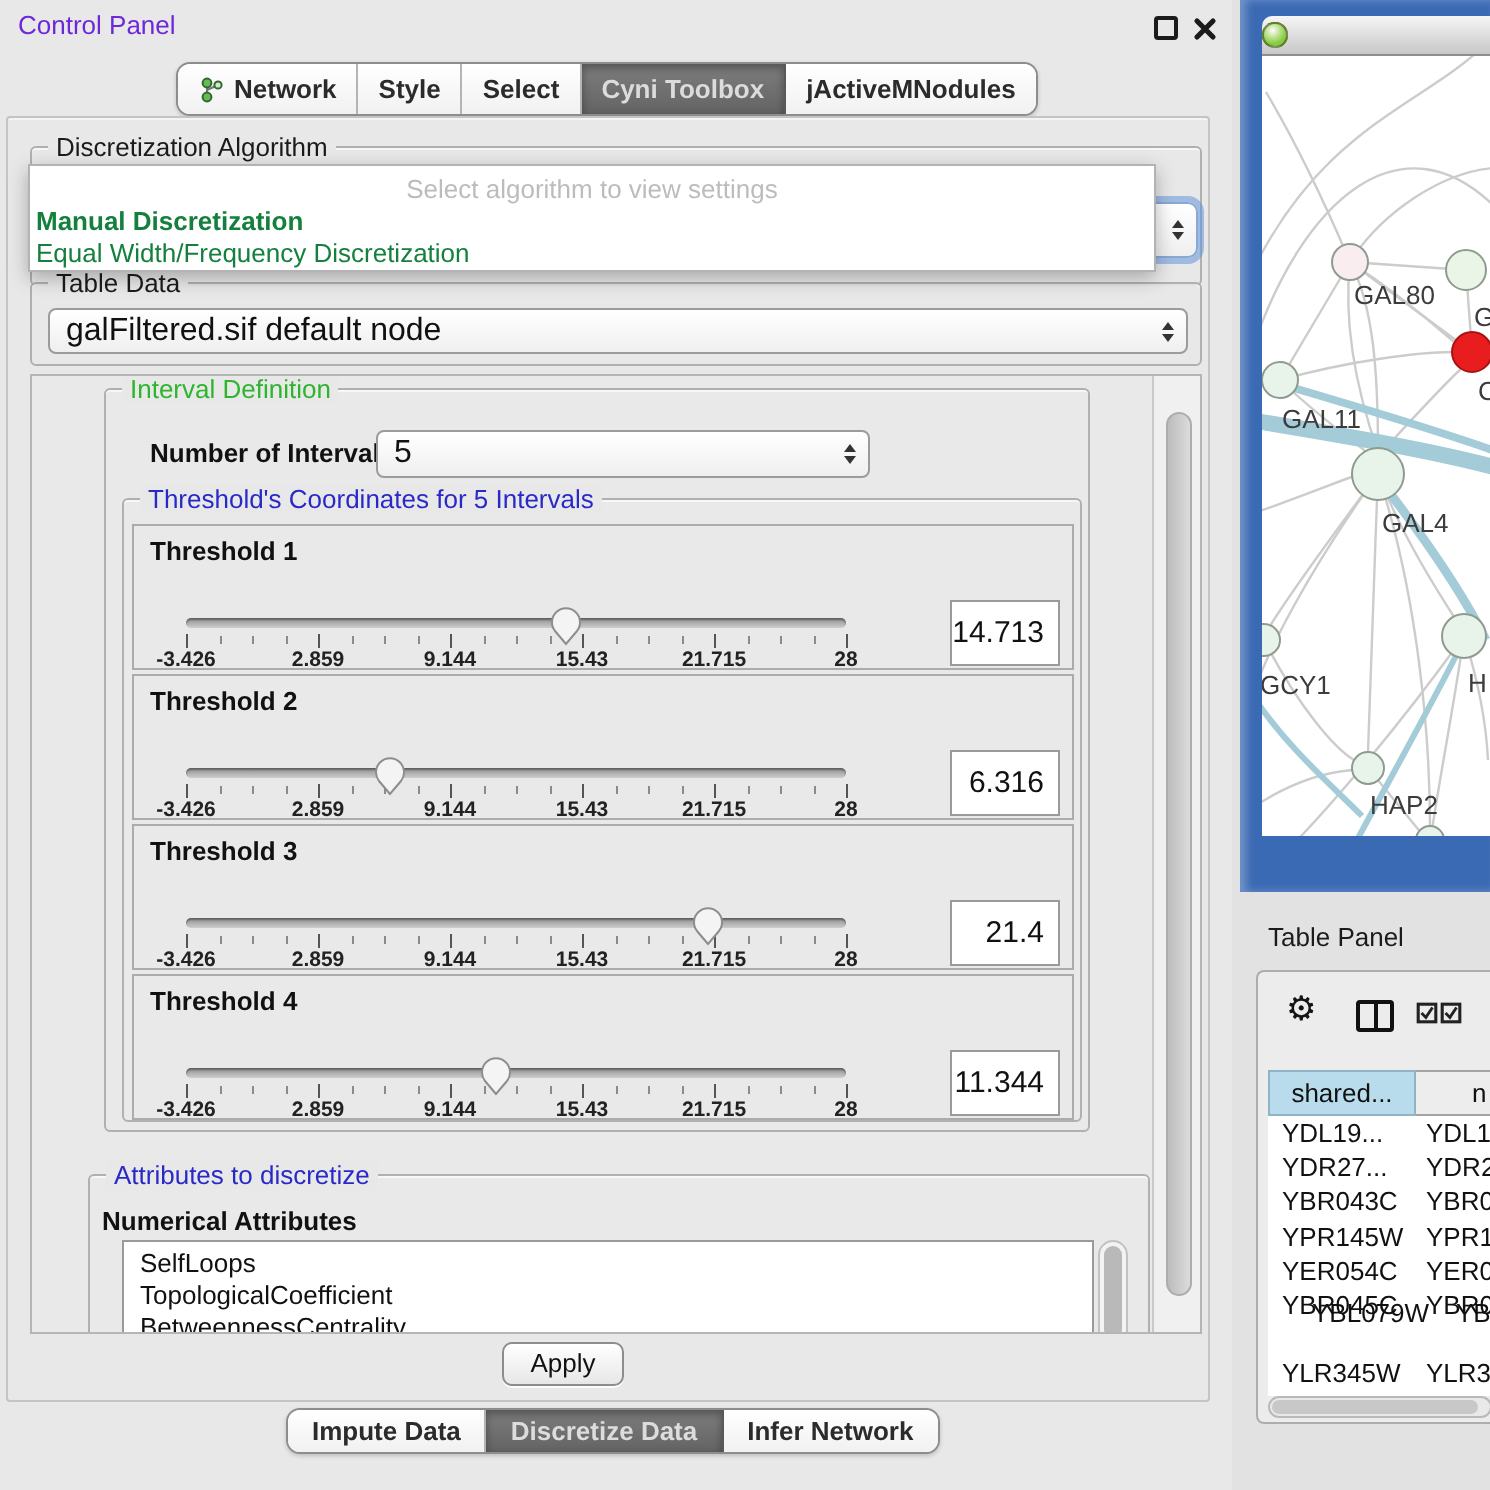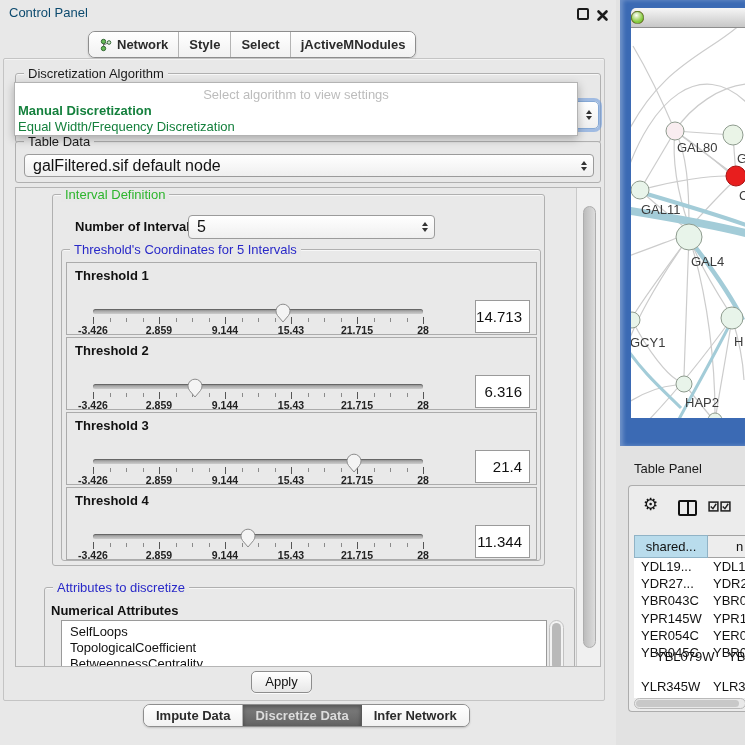--- a/index.html
+++ b/index.html
@@ -2,21 +2,21 @@
 <html><head>
 <meta charset="utf-8">
 <style>
   * { margin:0; padding:0; box-sizing:border-box; }
   html,body { width:745px; height:745px; overflow:hidden;
     font-family:"Liberation Sans",sans-serif; background:#e8e8e8; position:relative; }
 
   
   #control-panel { position:absolute; left:0; top:0; width:616px; height:745px; background:#e8e8e8; }
   #cp-titlebar { position:absolute; left:0; top:0; width:616px; height:26px; }
-  #cp-title { position:absolute; left:9px; top:5px; font-size:13px; color:#0c4a6e; }
+  #cp-title { position:absolute; left:9px; top:5px; font-size:13px; color:#6d28d9; }
   #float-icon { position:absolute; left:577px; top:8px; width:12px; height:12px; border:2px solid #1b1b1b; border-radius:2px; }
   #close-icon { position:absolute; left:596px; top:8px; width:13px; height:13px; }
 
   .segbar { position:absolute; display:flex; background:#fff; border:1px solid #8d8d8d; border-radius:7px; overflow:hidden; box-shadow:0 1px 2px rgba(0,0,0,.18); }
   #top-tabs { left:88px; top:31px; height:27px; }
   #bottom-tabs { left:143px; top:704px; height:23px; }
   .seg { display:flex; align-items:center; justify-content:flex-end; gap:4px; font-size:13px; font-weight:700; color:#2b2b2b; padding:0 10px; border-right:1px solid #b4b4b4; background:linear-gradient(#ffffff,#f1f1f1); white-space:nowrap; }
   #bottom-tabs .seg { padding:0 12px; }
   .seg:last-child { border-right:none; }
   .seg.sel { background:linear-gradient(#7e7e7e,#636363); color:#dcdcdc; box-shadow:inset 0 2px 4px rgba(0,0,0,.35); border-right-color:#595959; }
@@ -121,20 +121,23 @@
             <circle cx="10" cy="4.5" r="1.8" fill="#cde8cc" stroke="#336633"></circle>
           </svg>
         </span>
         <span>Network</span>
       </div>
       <div class="seg">
         <span>Style</span>
       </div>
       <div class="seg">
         <span>Select</span>
+      </div>
+      <div class="seg sel">
+        <span>Cyni Toolbox</span>
       </div>
       <div class="seg">
         <span>jActiveMNodules</span>
       </div>
     </div>
 
   <div id="cp-main">
     <div id="disc-group" class="group">
       <span class="gtitle">Discretization Algorithm</span>
       <div id="algo-combo" class="combo">

